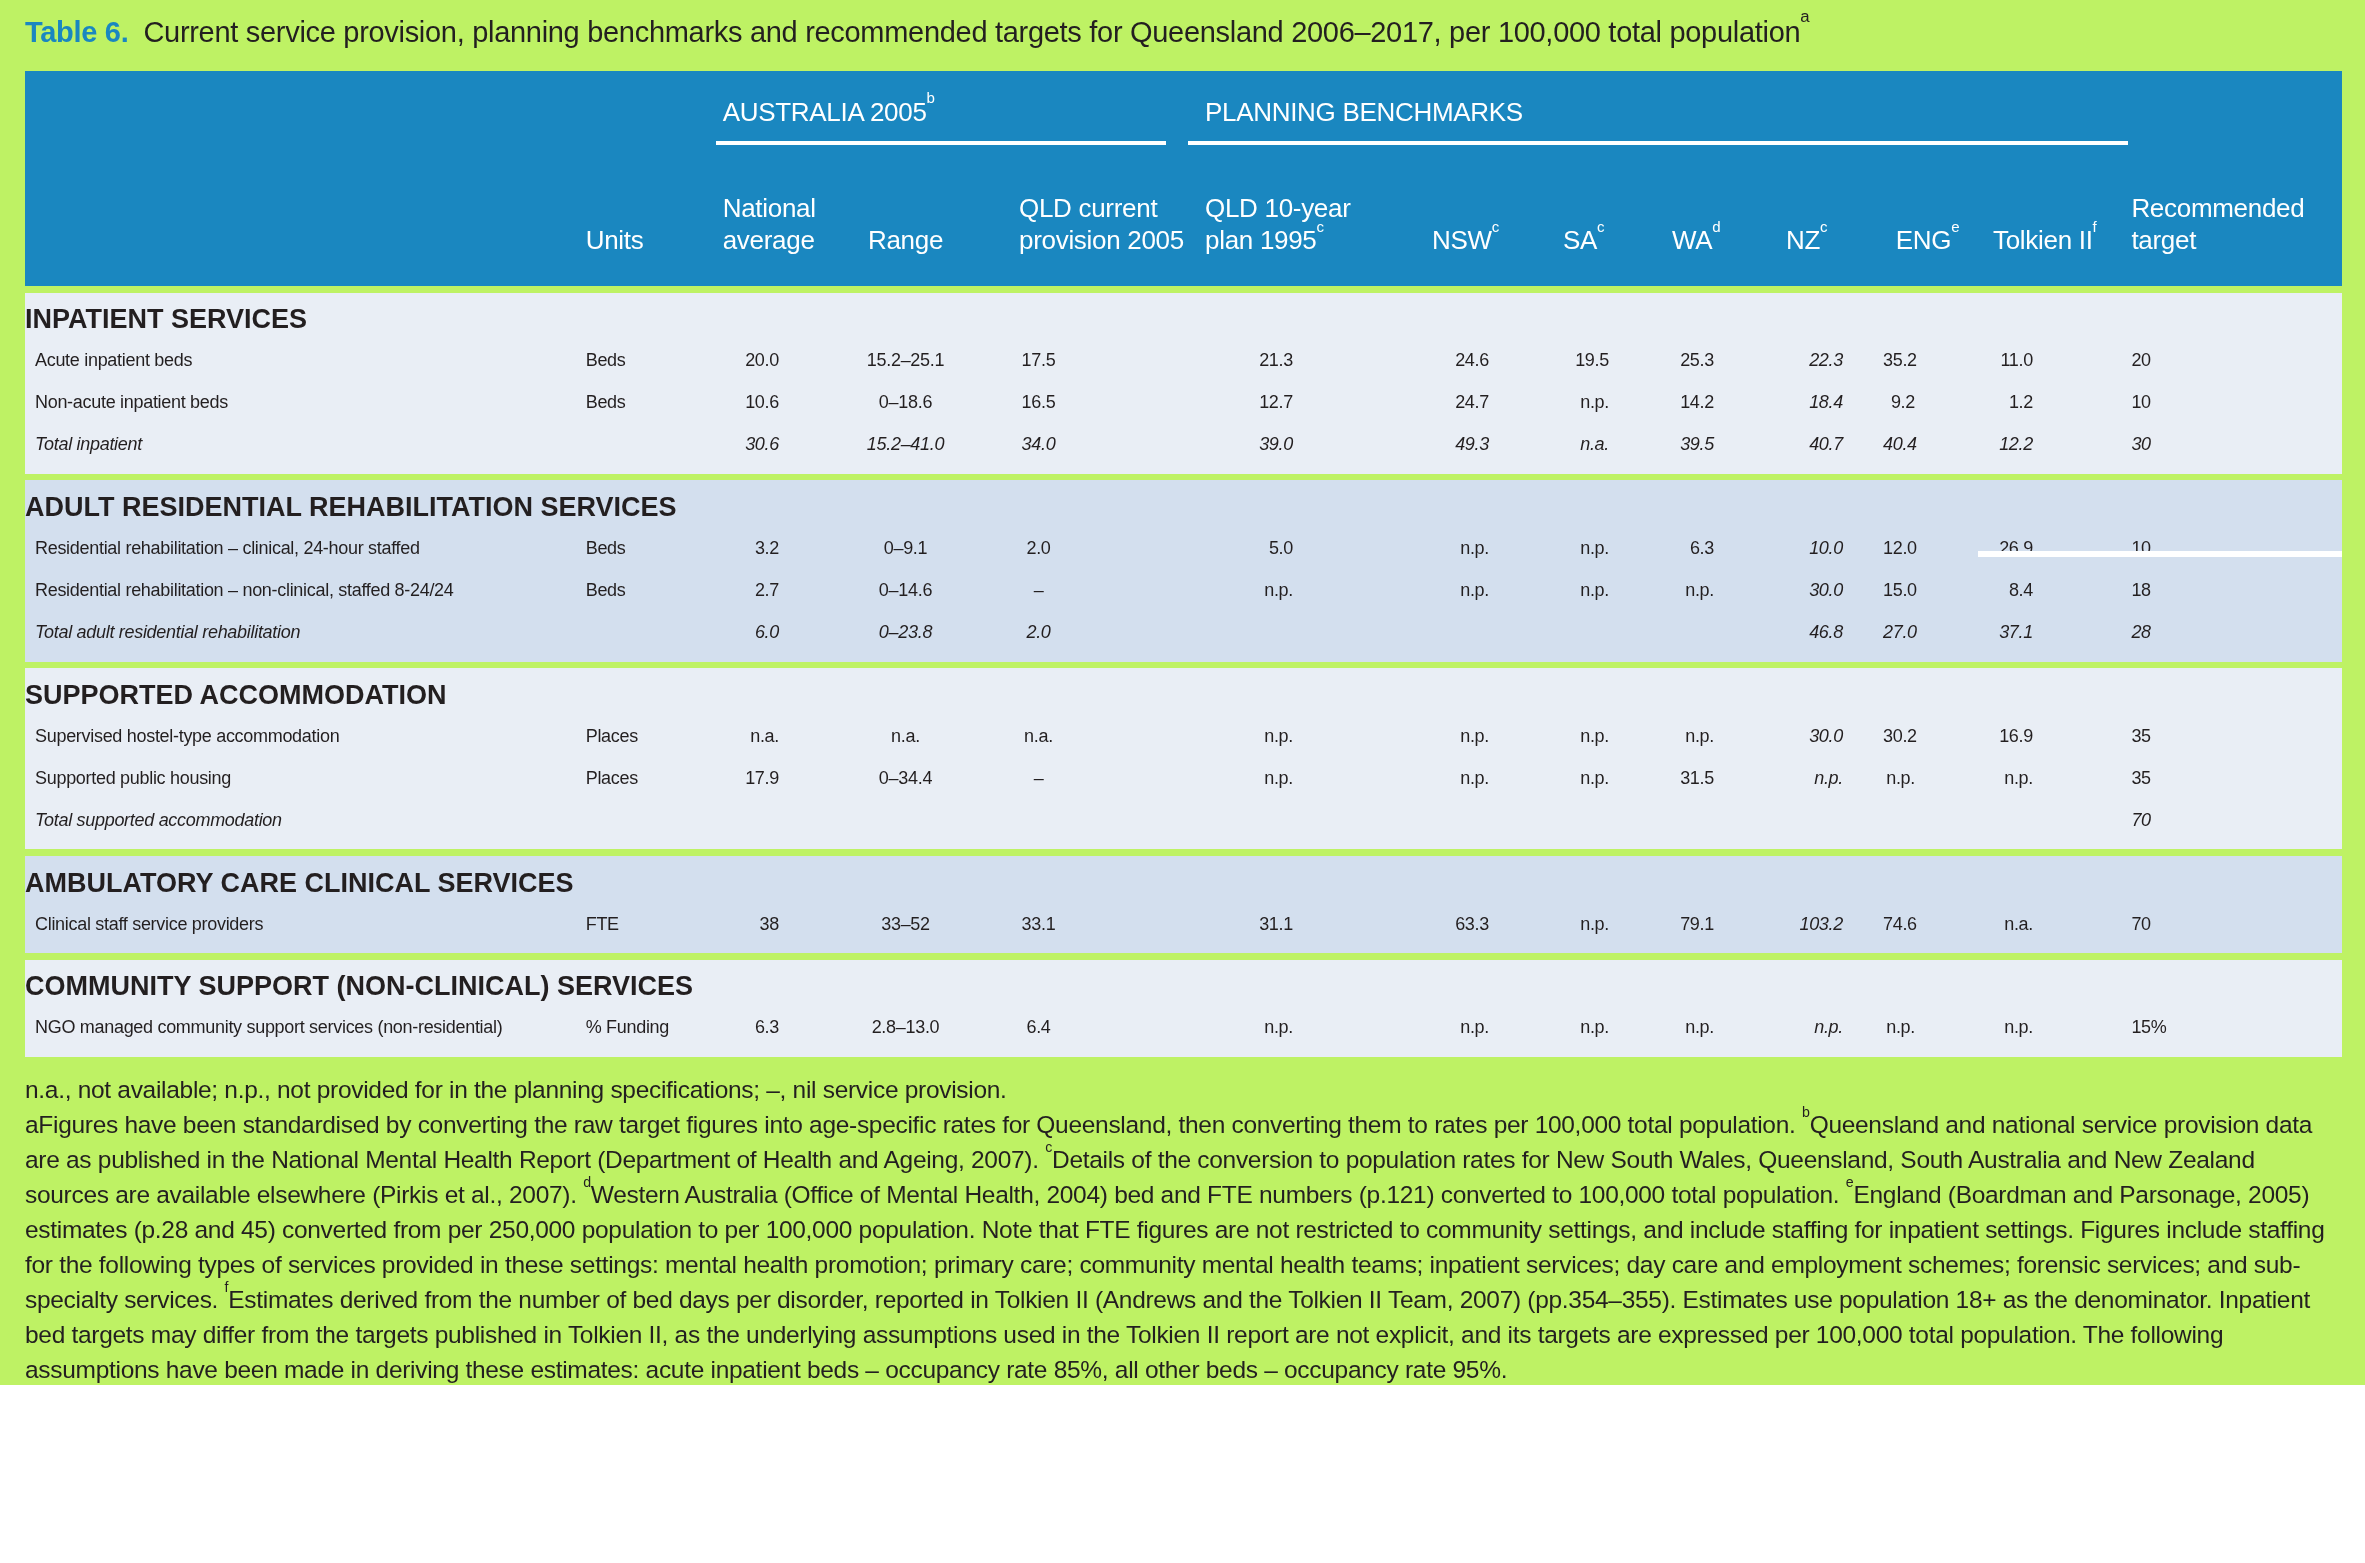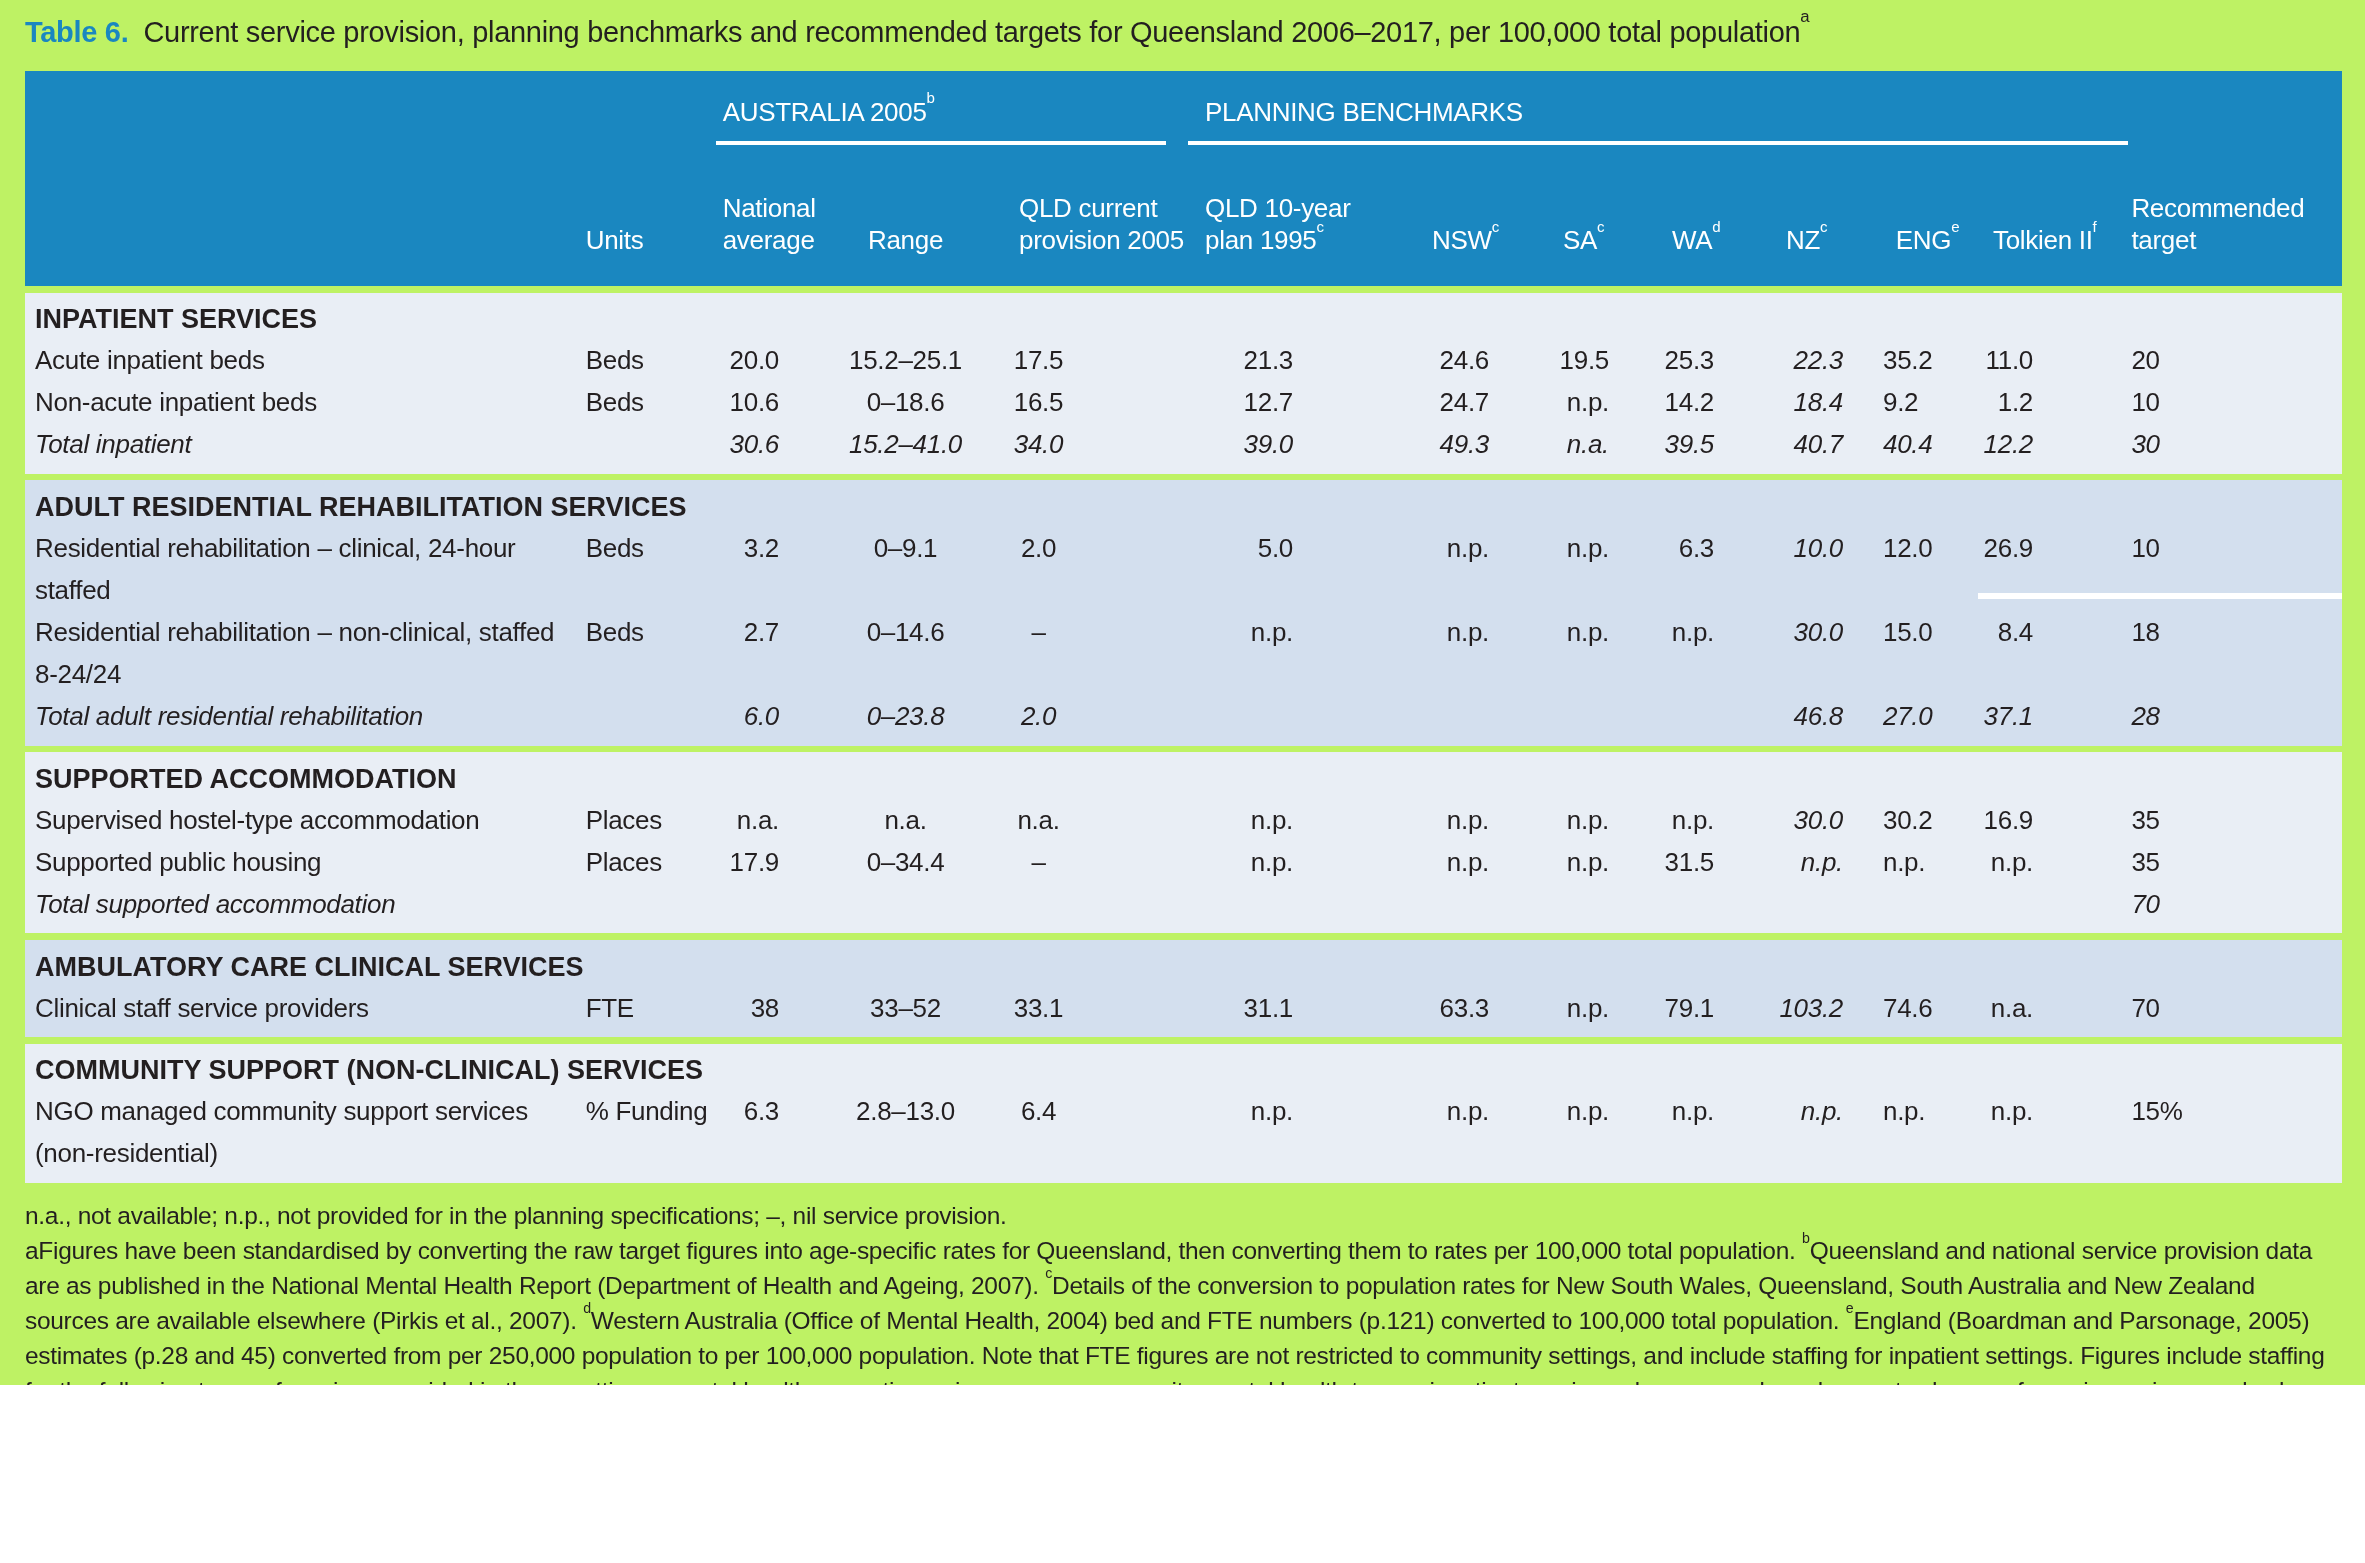--- a/index.html
+++ b/index.html
@@ -70,28 +70,27 @@
   .col-row > :nth-child(13){padding-left:3.4px;}
 
   
   .section{margin-bottom:6.7px;padding:6.7px 0 8.4px 0;}
   .section.light{background:var(--band-light);}
   .section.dark{background:var(--band-dark);}
   .section-title{
     font-weight:bold;
     font-size:27px;
     line-height:40px;
-    padding-left:10px;
     letter-spacing:0px;
   }
   .trow{
     position:relative;
     display:grid;
     grid-template-columns:var(--cols);
-    font-size:26px;
+    font-size:18px;
     line-height:42px;
     align-items:start;
   }
   .trow.italic{font-style:italic;}
   .trow > :nth-child(1){padding-left:10px;}
   .trow > :nth-child(2){padding-left:12.7px;}
   .trow > :nth-child(3){text-align:right;padding-right:38px;}
   .trow > :nth-child(4){text-align:center;}
   .trow > :nth-child(5){text-align:center;padding-right:105px;}
   .trow > :nth-child(6){text-align:right;padding-right:97px;}

